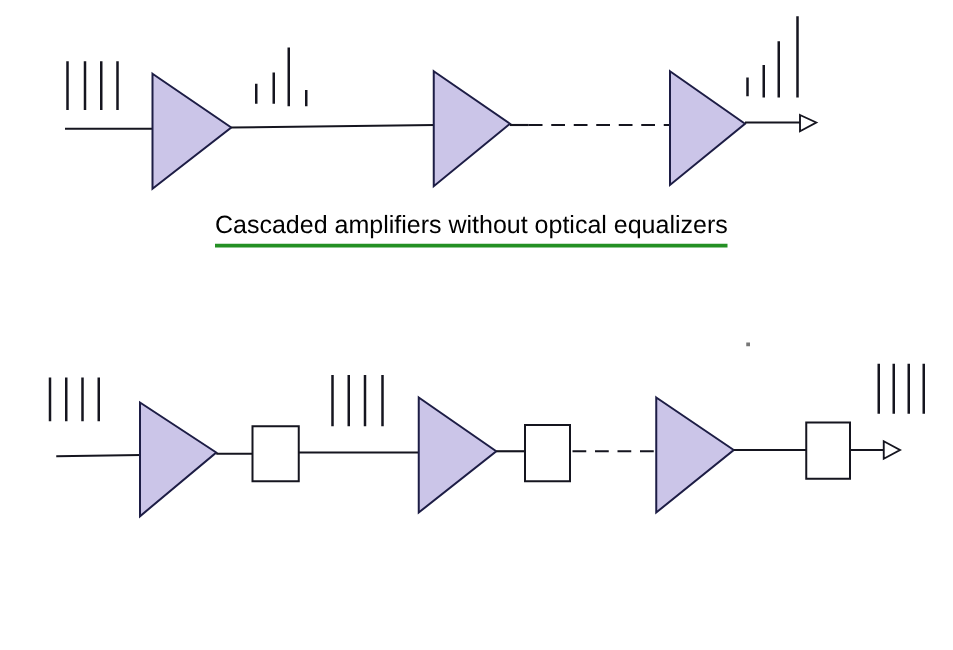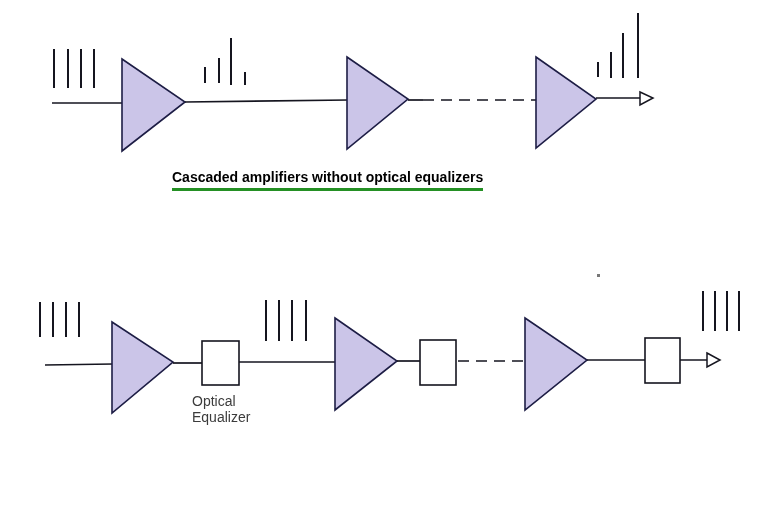--- a/index.html
+++ b/index.html
@@ -23,24 +23,23 @@
   }
   .canvas svg { position: absolute; left: 0; top: 0; }
   .sig  { stroke: var(--line-color); stroke-width: 1.7; fill: none; }
   .dash { stroke-dasharray: 11 7; }
   .bar  { stroke: var(--line-color); stroke-width: 2; }
   .amp  { fill: var(--amplifier-fill); stroke: var(--amplifier-stroke); stroke-width: 1.6; }
   .eqbox { fill: #ffffff; stroke: var(--line-color); stroke-width: 1.6; }
   .arrow { fill: #ffffff; stroke: var(--line-color); stroke-width: 1.5; }
   .caption {
     position: absolute;
-    font-size: 14px;
+    font-size: 20px;
     color: var(--caption-text);
     white-space: nowrap;
-    font-weight: bold;
   }
   .cap-text {
     display: inline-block;
     padding-bottom: 3px;
     border-bottom: 3px solid var(--underline-green);
   }
   .eq-label {
     position: absolute;
     font-size: 14px;
     line-height: 16px;
@@ -120,19 +119,15 @@
         <line class="bar" x1="727" y1="291" x2="727" y2="331"></line>
         <line class="bar" x1="739" y1="291" x2="739" y2="331"></line>
       </g>
     </g>
   </svg>
 
   <div class="caption" style="left:172px; top:169px;">
     <span class="cap-text">Cascaded amplifiers without optical equalizers</span>
   </div>
 
-  <div class="eq-label" style="left:192px; top:393px;">
-    <div>Optical</div>
-    <div>Equalizer</div>
-  </div>
 
 
 </div>
 
 </body></html>

